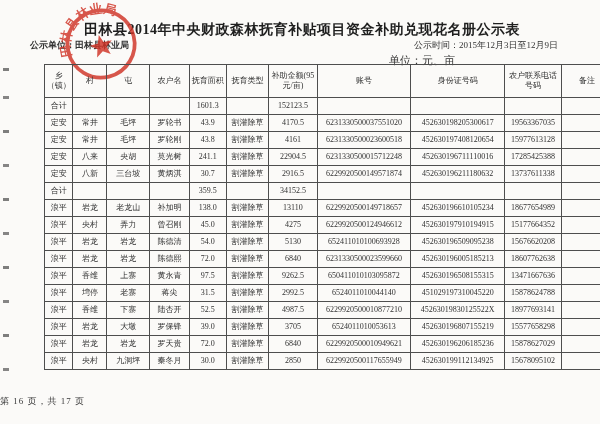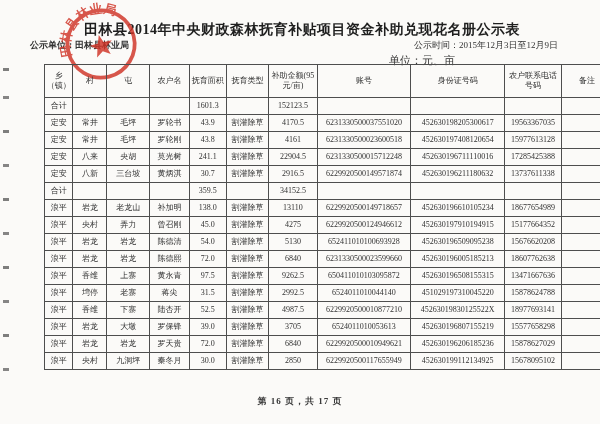--- a/index.html
+++ b/index.html
@@ -25,22 +25,22 @@
     border:1px solid #4e4e4e;text-align:center;vertical-align:middle;
     padding:0 1px;overflow:hidden;word-break:break-all;line-height:1.25;
   }
   .roster th{height:32px;font-weight:normal;}
   .roster td{height:16px;white-space:nowrap;}
   .stamp{
     position:absolute;left:59px;top:-2px;width:84px;height:92px;
     transform:rotate(-14deg);opacity:0.82;pointer-events:none;
   }
   .footer{
-    position:absolute;top:395px;left:0;right:0;text-align:center;
-    font-size:9px;color:#3a3a3a;letter-spacing:1px;font-weight:bold;
+    position:absolute;top:395px;left:0;right:0;text-align:left;
+    font-size:9px;color:#3a3a3a;letter-spacing:1px;
   }
   .scan-marks{
     position:absolute;left:3px;top:68px;width:6px;height:3px;background:#4a4a4a;
     box-shadow:0 28px #555,0 62px #4a4a4a,0 96px #555,0 130px #4a4a4a,
                0 164px #555,0 198px #4a4a4a,0 232px #555,0 266px #4a4a4a,0 300px #555;
     opacity:.7;
   }
 </style>
 </head>
 <body>

